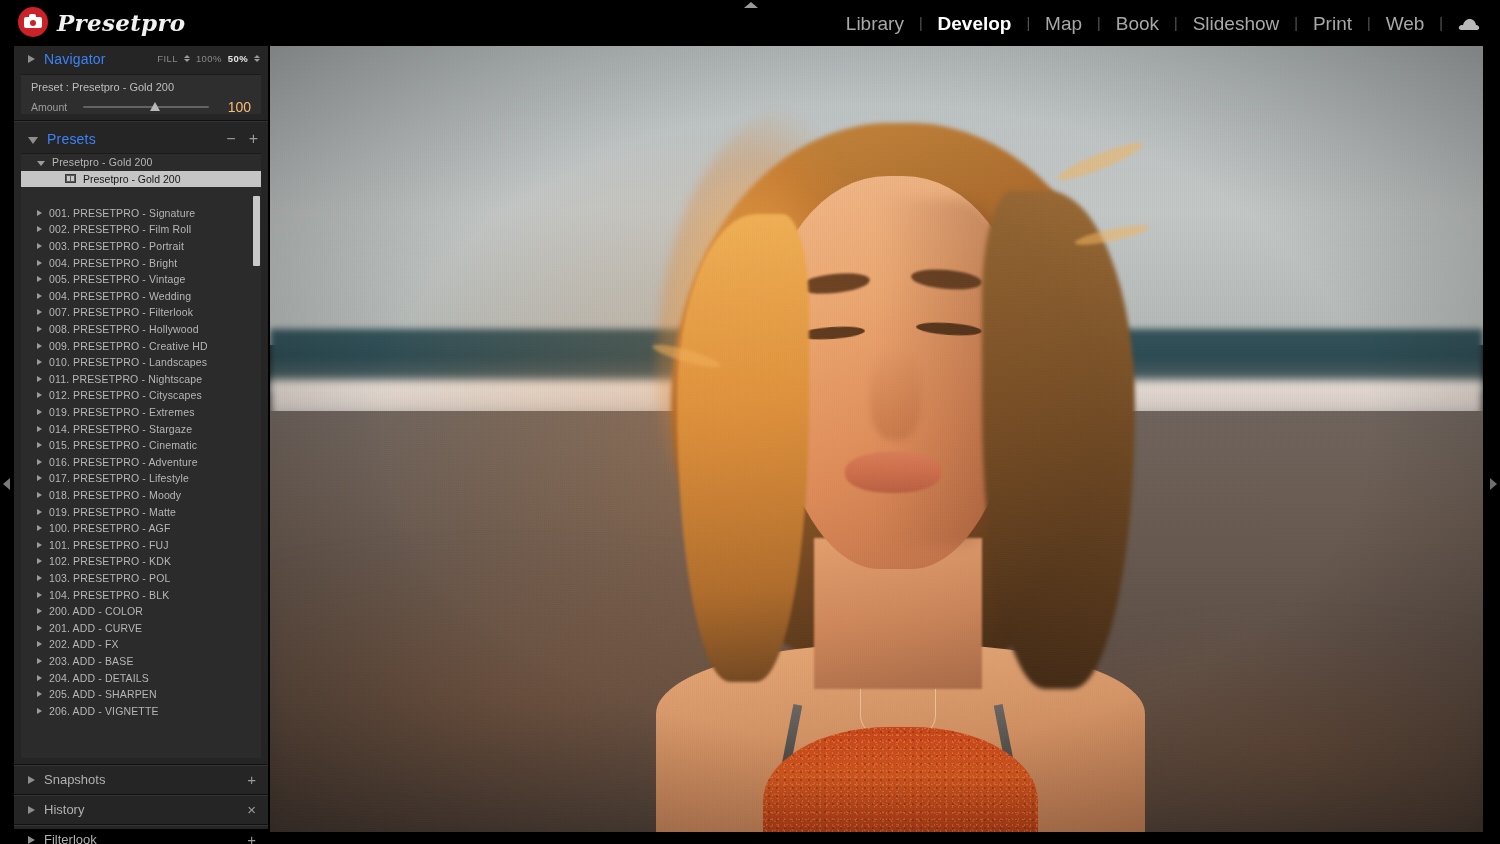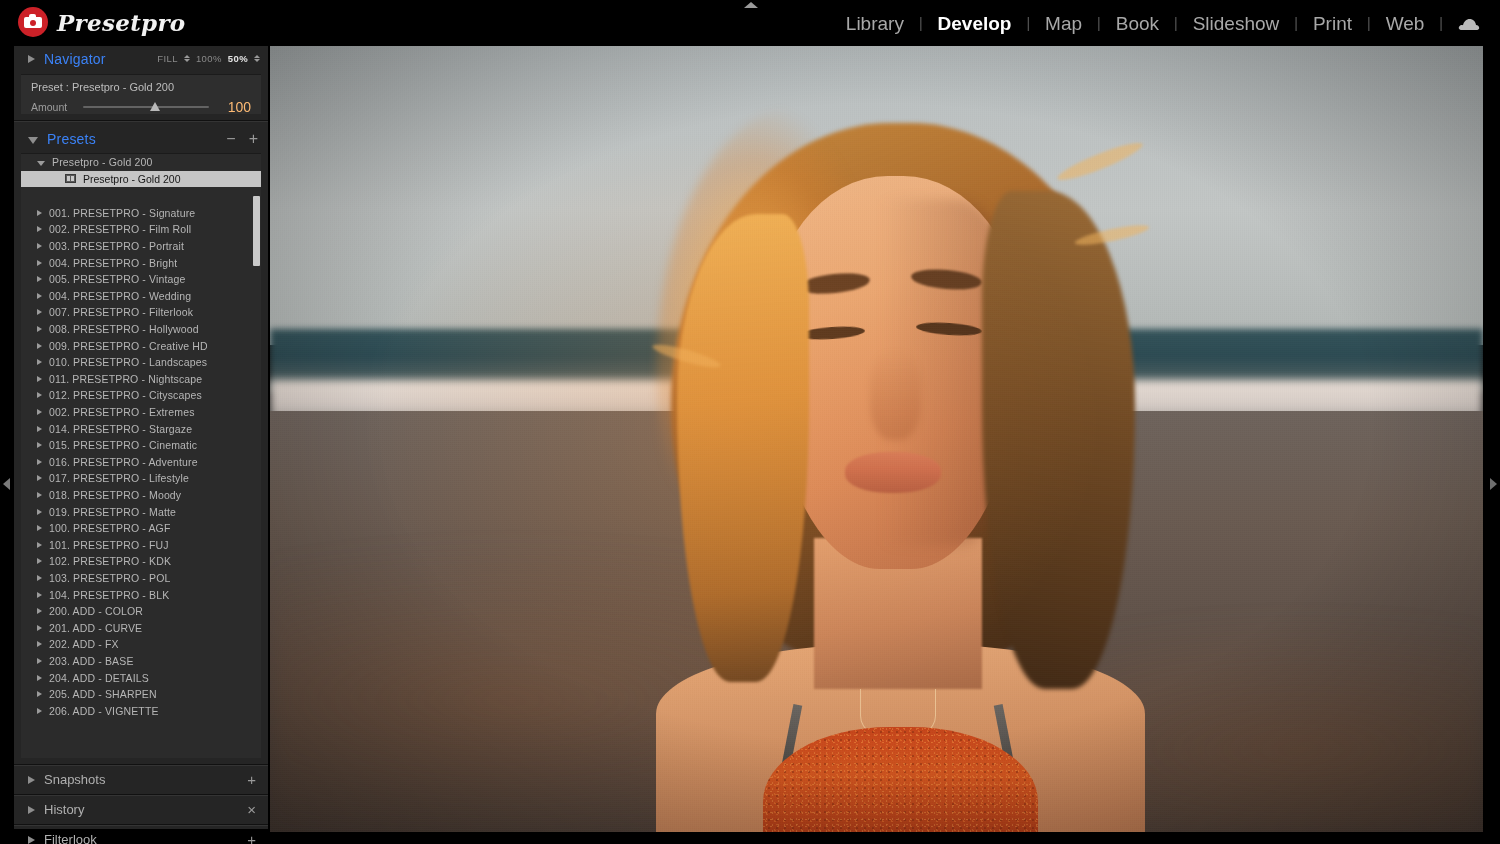--- a/index.html
+++ b/index.html
@@ -489,21 +489,21 @@
             <div class="grp-row">
               <span class="tri-sm"></span>
               <span class="lbl">011. PRESETPRO - Nightscape</span>
             </div>
             <div class="grp-row">
               <span class="tri-sm"></span>
               <span class="lbl">012. PRESETPRO - Cityscapes</span>
             </div>
             <div class="grp-row">
               <span class="tri-sm"></span>
-              <span class="lbl">002. PRESETPRO - Extremes</span>
+              <span class="lbl">019. PRESETPRO - Extremes</span>
             </div>
             <div class="grp-row">
               <span class="tri-sm"></span>
               <span class="lbl">014. PRESETPRO - Stargaze</span>
             </div>
             <div class="grp-row">
               <span class="tri-sm"></span>
               <span class="lbl">015. PRESETPRO - Cinematic</span>
             </div>
             <div class="grp-row">

